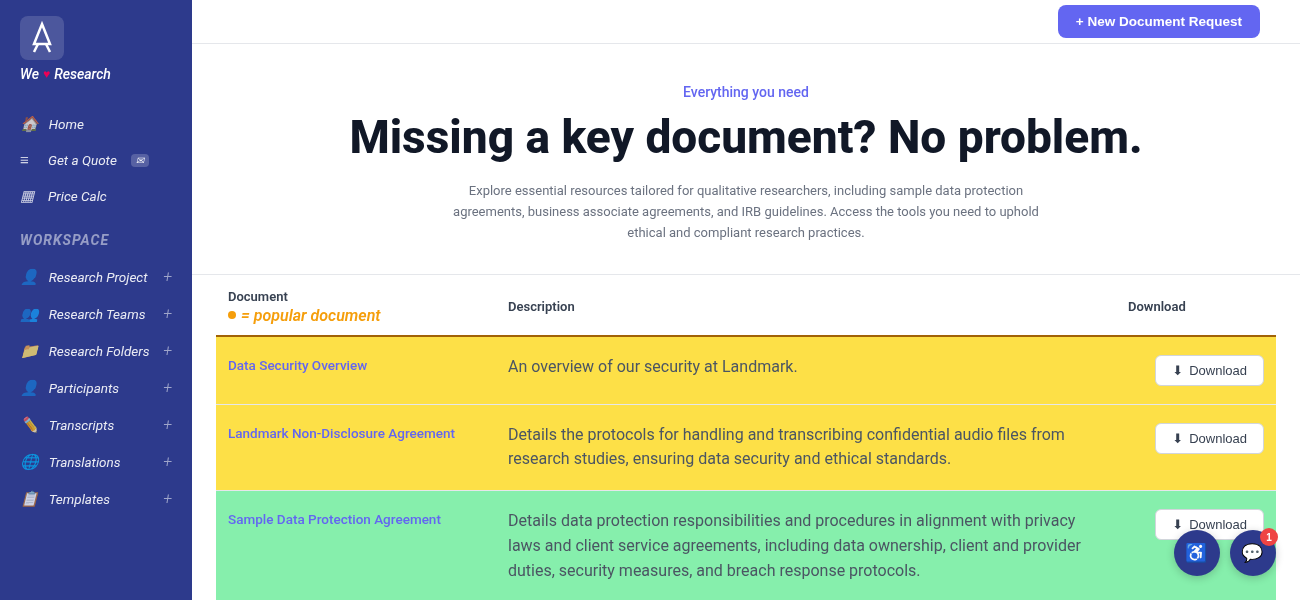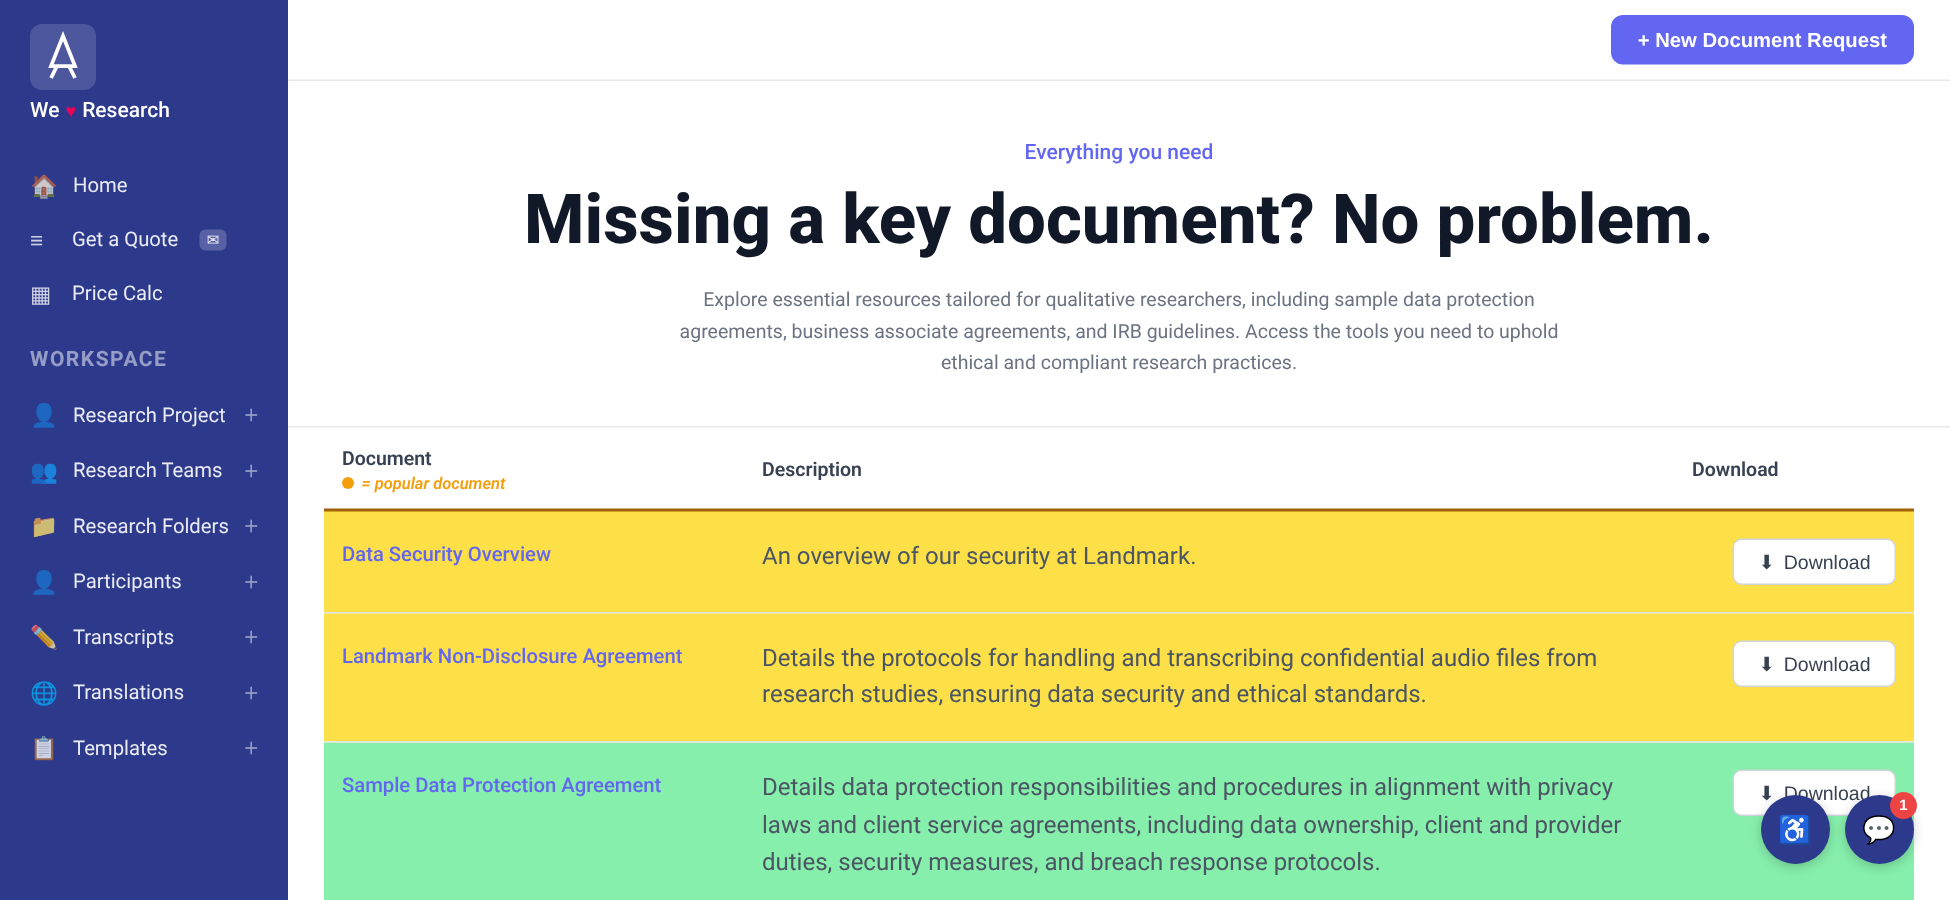--- a/index.html
+++ b/index.html
@@ -9,20 +9,21 @@
     #sidebar {
       width: 192px;
       min-width: 192px;
       background: #2d3a8c;
       color: #fff;
       display: flex;
       flex-direction: column;
       height: 600px;
       overflow-y: auto;
       overflow-x: hidden;
+      font-style: italic;
     }
     #sidebar::-webkit-scrollbar { width: 4px; }
     #sidebar::-webkit-scrollbar-thumb { background: rgba(255,255,255,0.2); border-radius: 2px; }
 
     .sidebar-logo {
       padding: 16px 20px 8px;
       display: flex;
       flex-direction: column;
       align-items: flex-start;
     }
@@ -82,27 +83,27 @@
     #main {
       flex: 1;
       display: flex;
       flex-direction: column;
       height: 600px;
       overflow: hidden;
     }
 
     
     #topbar {
-      height: 54px;
+      height: 44px;
       background: #fff;
       border-bottom: 1px solid #e5e7eb;
       display: flex;
       align-items: center;
       justify-content: flex-end;
-      padding: 0 24px;
+      padding: 0 40px;
       flex-shrink: 0;
     }
     .new-doc-btn {
       background: #6366f1;
       color: #fff;
       border: none;
       border-radius: 8px;
       padding: 9px 18px;
       font-size: 13.5px;
       font-weight: 600;
@@ -167,21 +168,21 @@
       color: #374151;
       padding: 14px 12px 10px;
     }
     .th-document { width: 280px; }
     .th-download { width: 160px; text-align: right; padding-right: 20px !important; }
 
     .popular-label {
       display: flex;
       align-items: center;
       gap: 5px;
-      font-size: 11px;
+      font-size: 16px;
       color: #f59e0b;
       font-style: italic;
       margin-top: 2px;
     }
     .popular-dot {
       width: 8px;
       height: 8px;
       border-radius: 50%;
       background: #f59e0b;
       display: inline-block;

